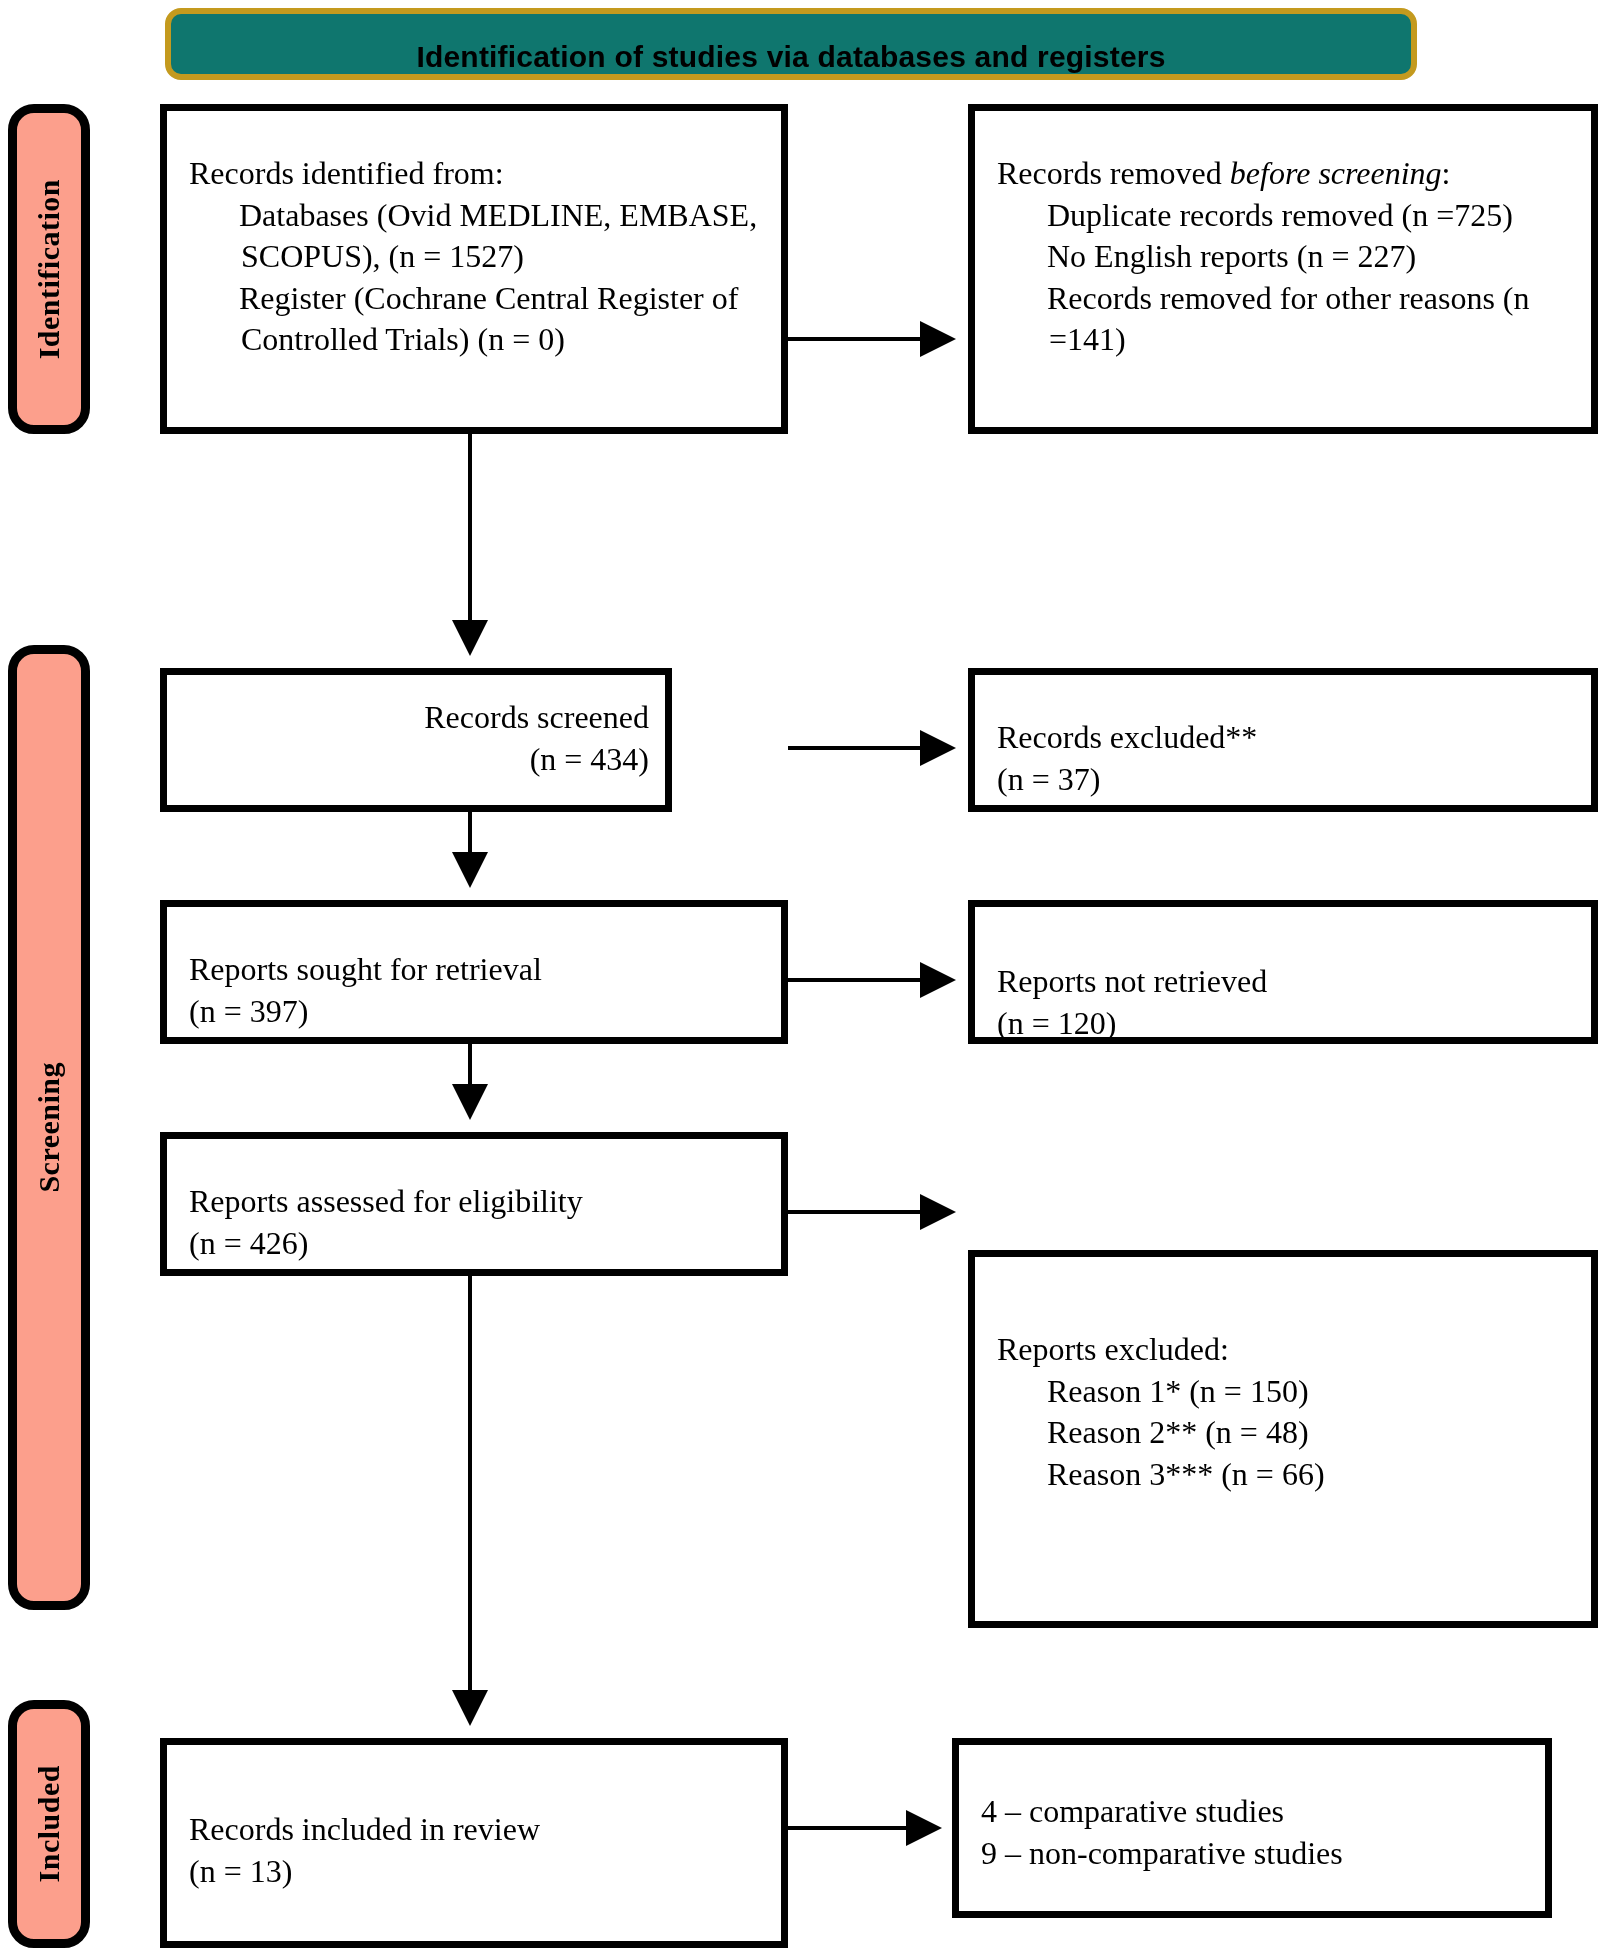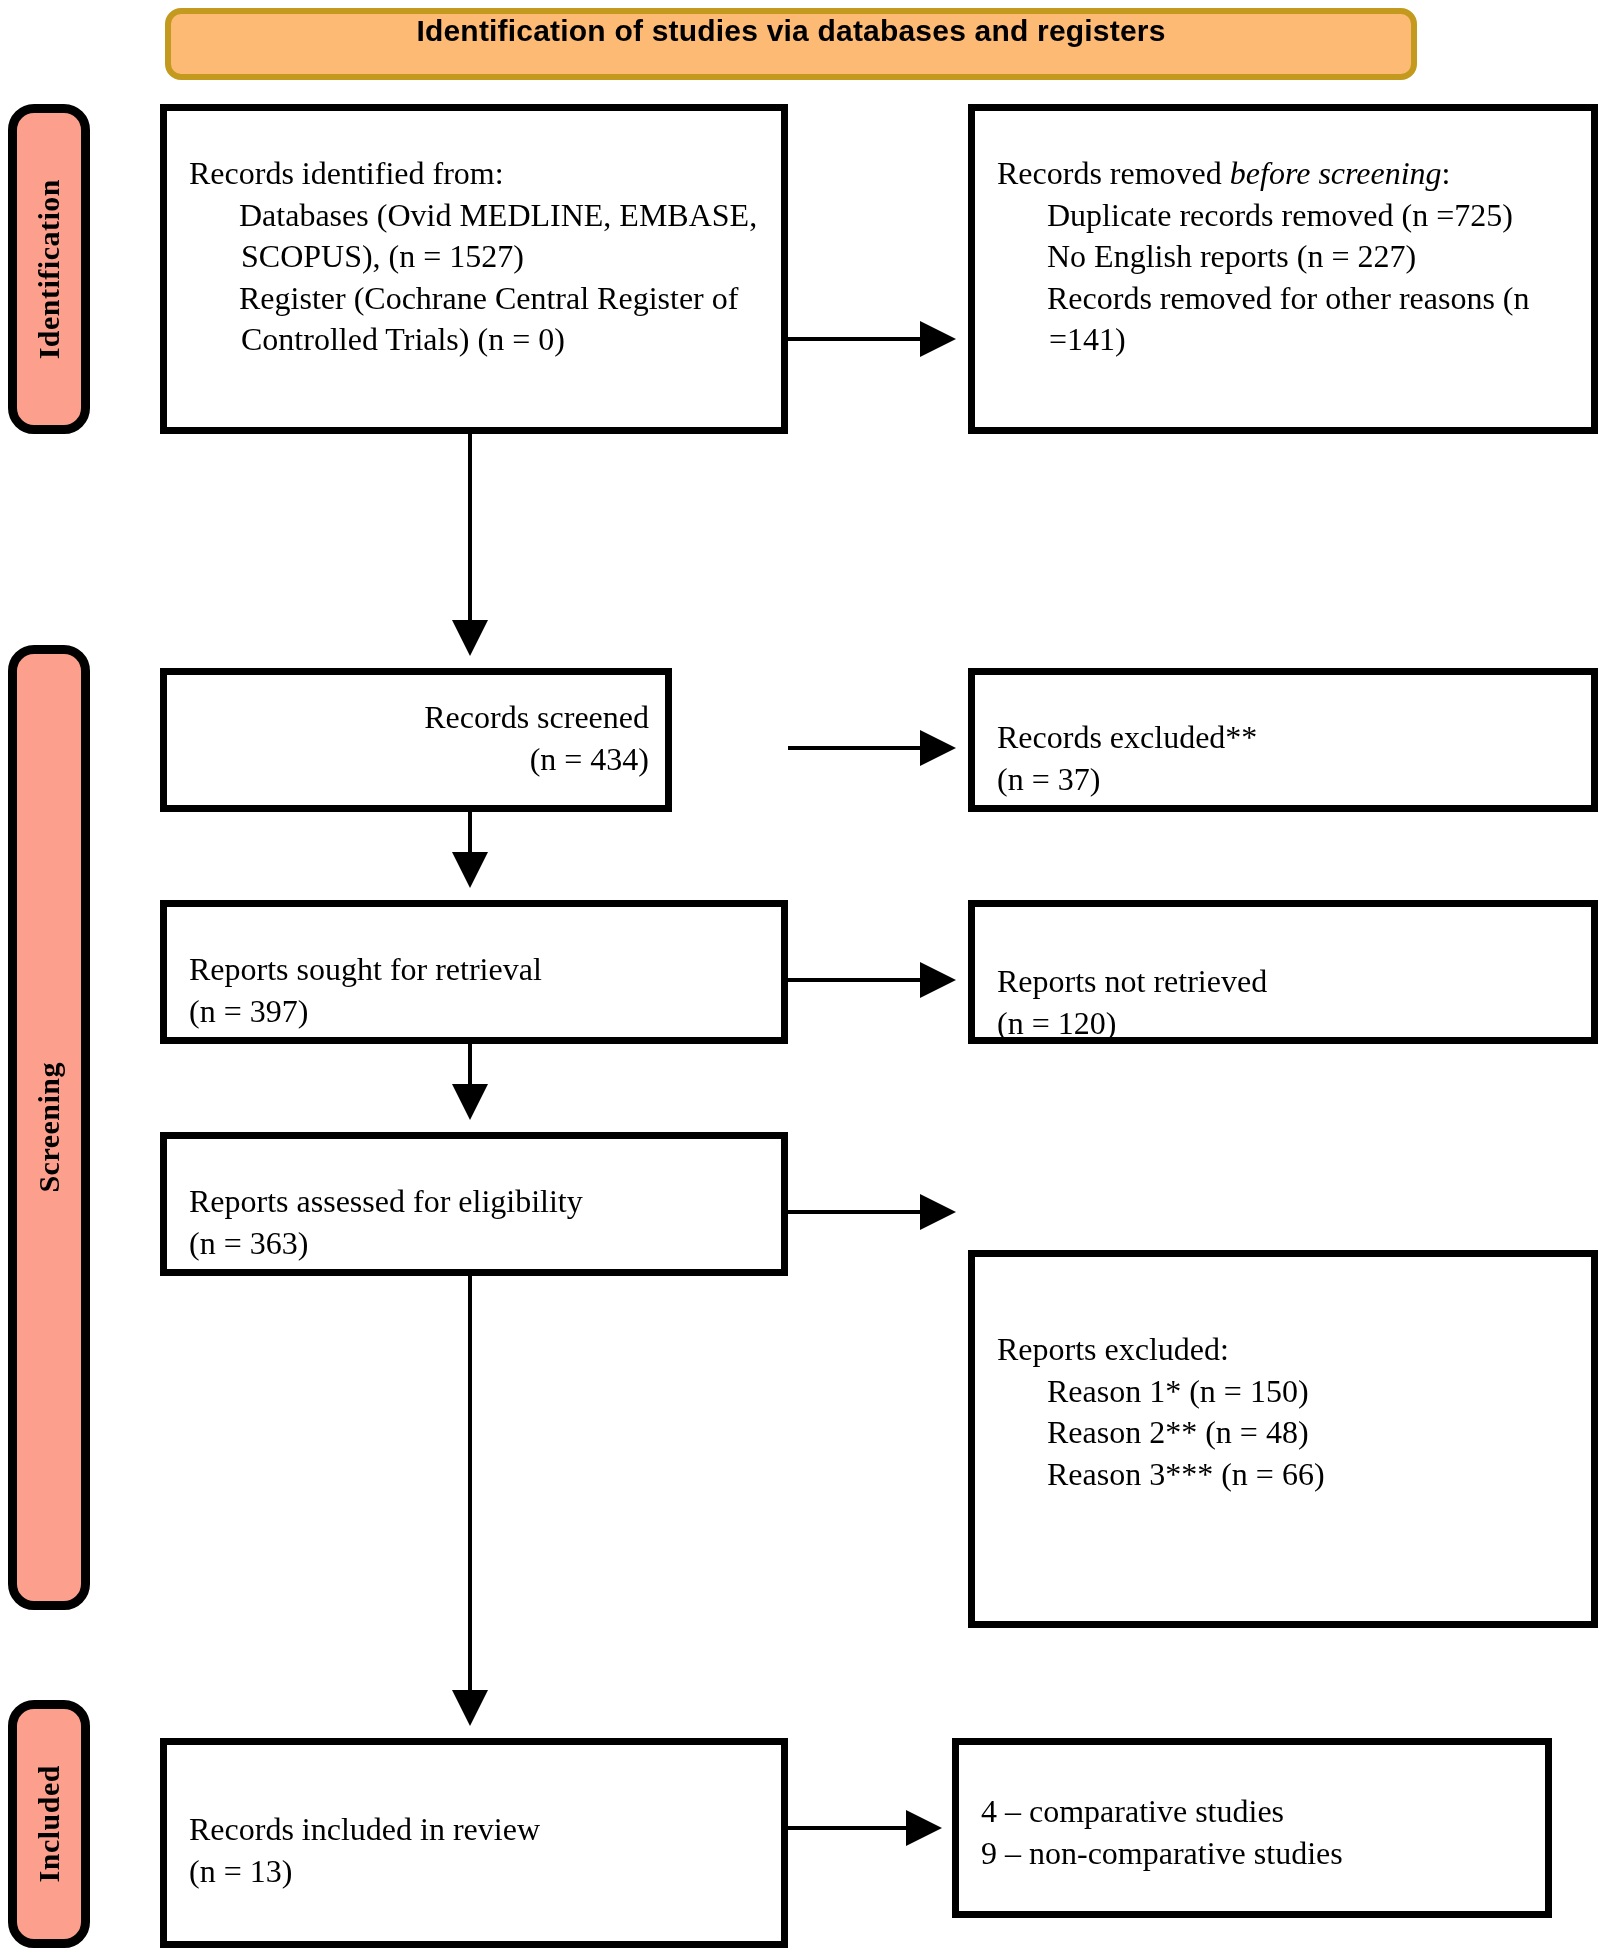--- a/index.html
+++ b/index.html
@@ -15,26 +15,26 @@
     overflow: hidden;
   }
 
   
   #banner {
     position: absolute;
     left: 165px;
     top: 8px;
     width: 1252px;
     height: 72px;
-    background: #fdba74;
+    background: #0f766e;
     border: 6px solid #C49A1E;
     border-radius: 16px;
     box-sizing: border-box;
     display: flex;
-    align-items: flex-start;
+    align-items: flex-end;
     justify-content: center;
     font-family: "Liberation Sans", "DejaVu Sans", sans-serif;
     font-weight: bold;
     font-size: 30px;
     color: #000000;
     letter-spacing: 0.2px;
   }
 
   
   .stage-pill {
@@ -147,21 +147,21 @@
   <p>(n = 397)</p>
 </div>
 
 <div class="flowbox" id="box-notretr">
   <p>Reports not retrieved</p>
   <p>(n = 120)</p>
 </div>
 
 <div class="flowbox" id="box-assessed">
   <p>Reports assessed for eligibility</p>
-  <p>(n = 363)</p>
+  <p>(n = 426)</p>
 </div>
 
 <div class="flowbox" id="box-repexcl">
   <p>Reports excluded:</p>
   <p class="indent">Reason 1* (n = 150)</p>
   <p class="indent">Reason 2** (n = 48)</p>
   <p class="indent">Reason 3*** (n = 66)</p>
 </div>
 
 <div class="flowbox" id="box-included-review">

